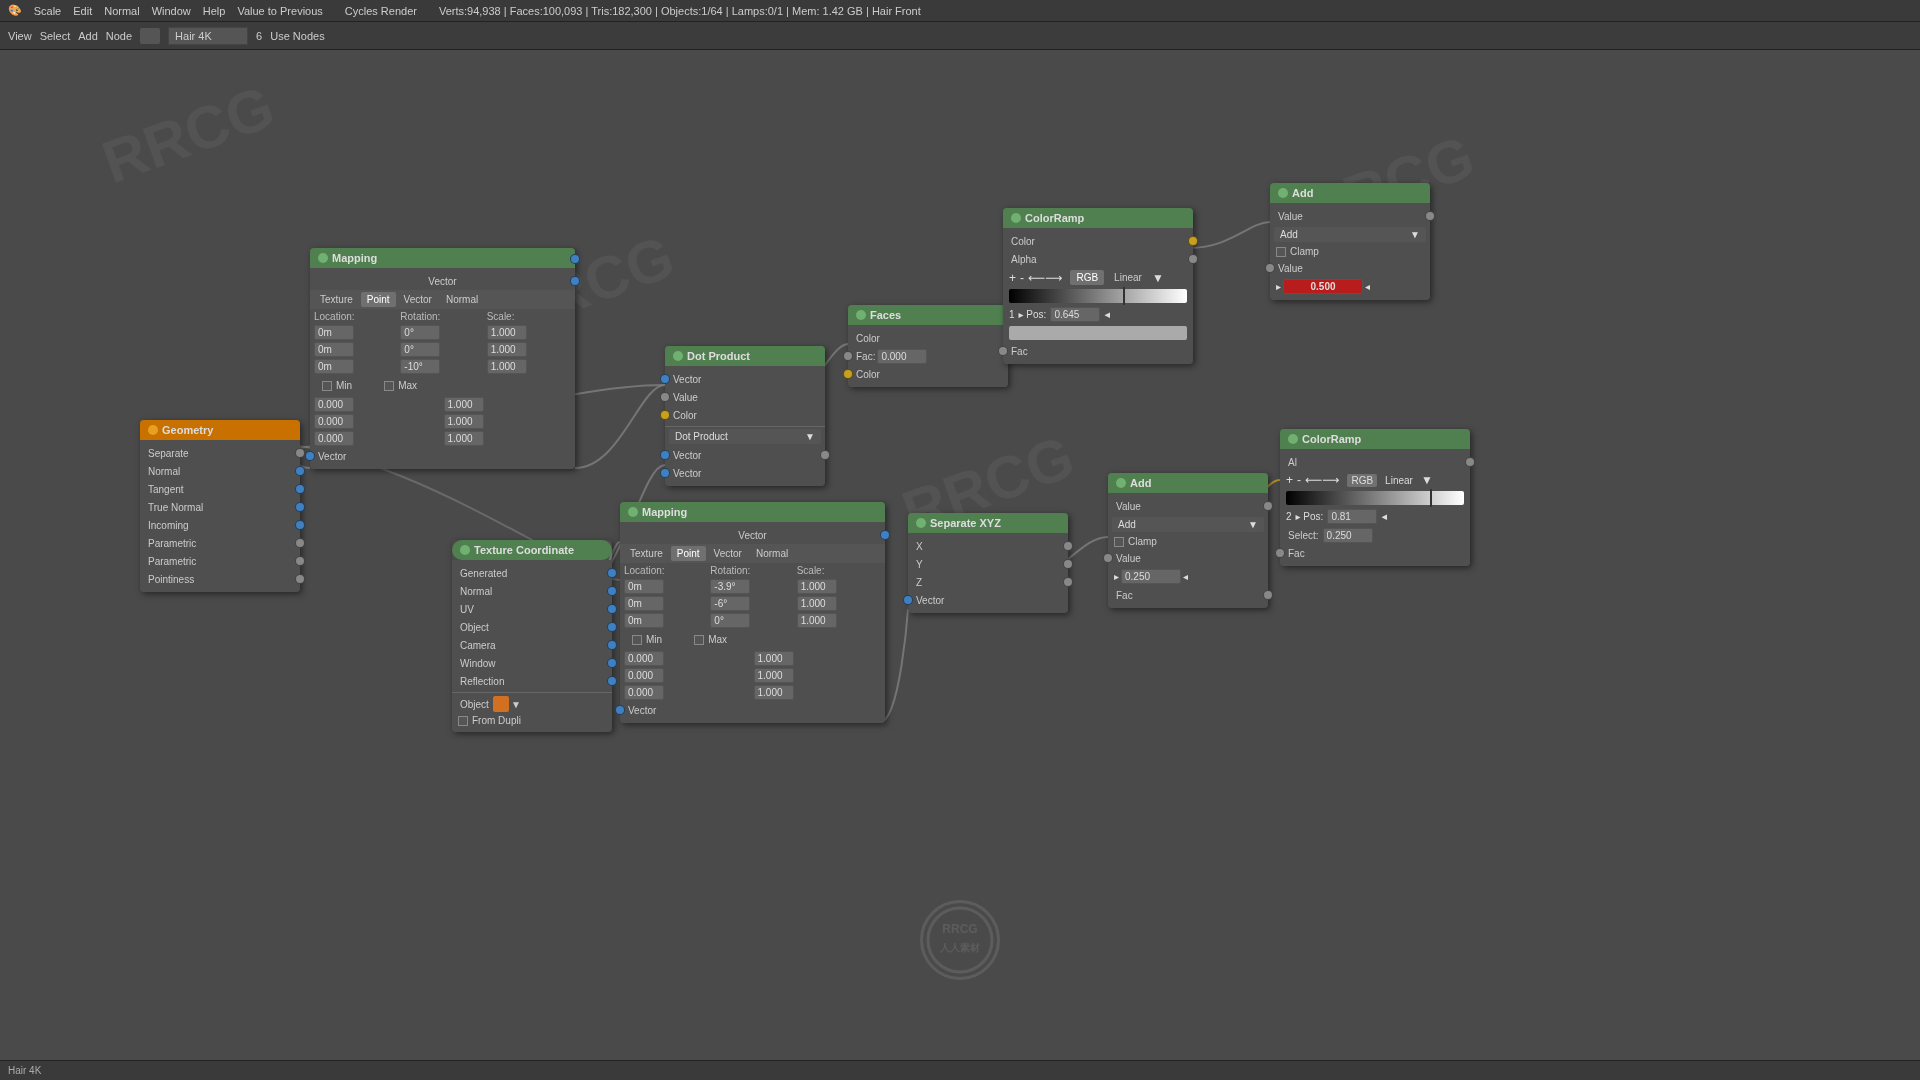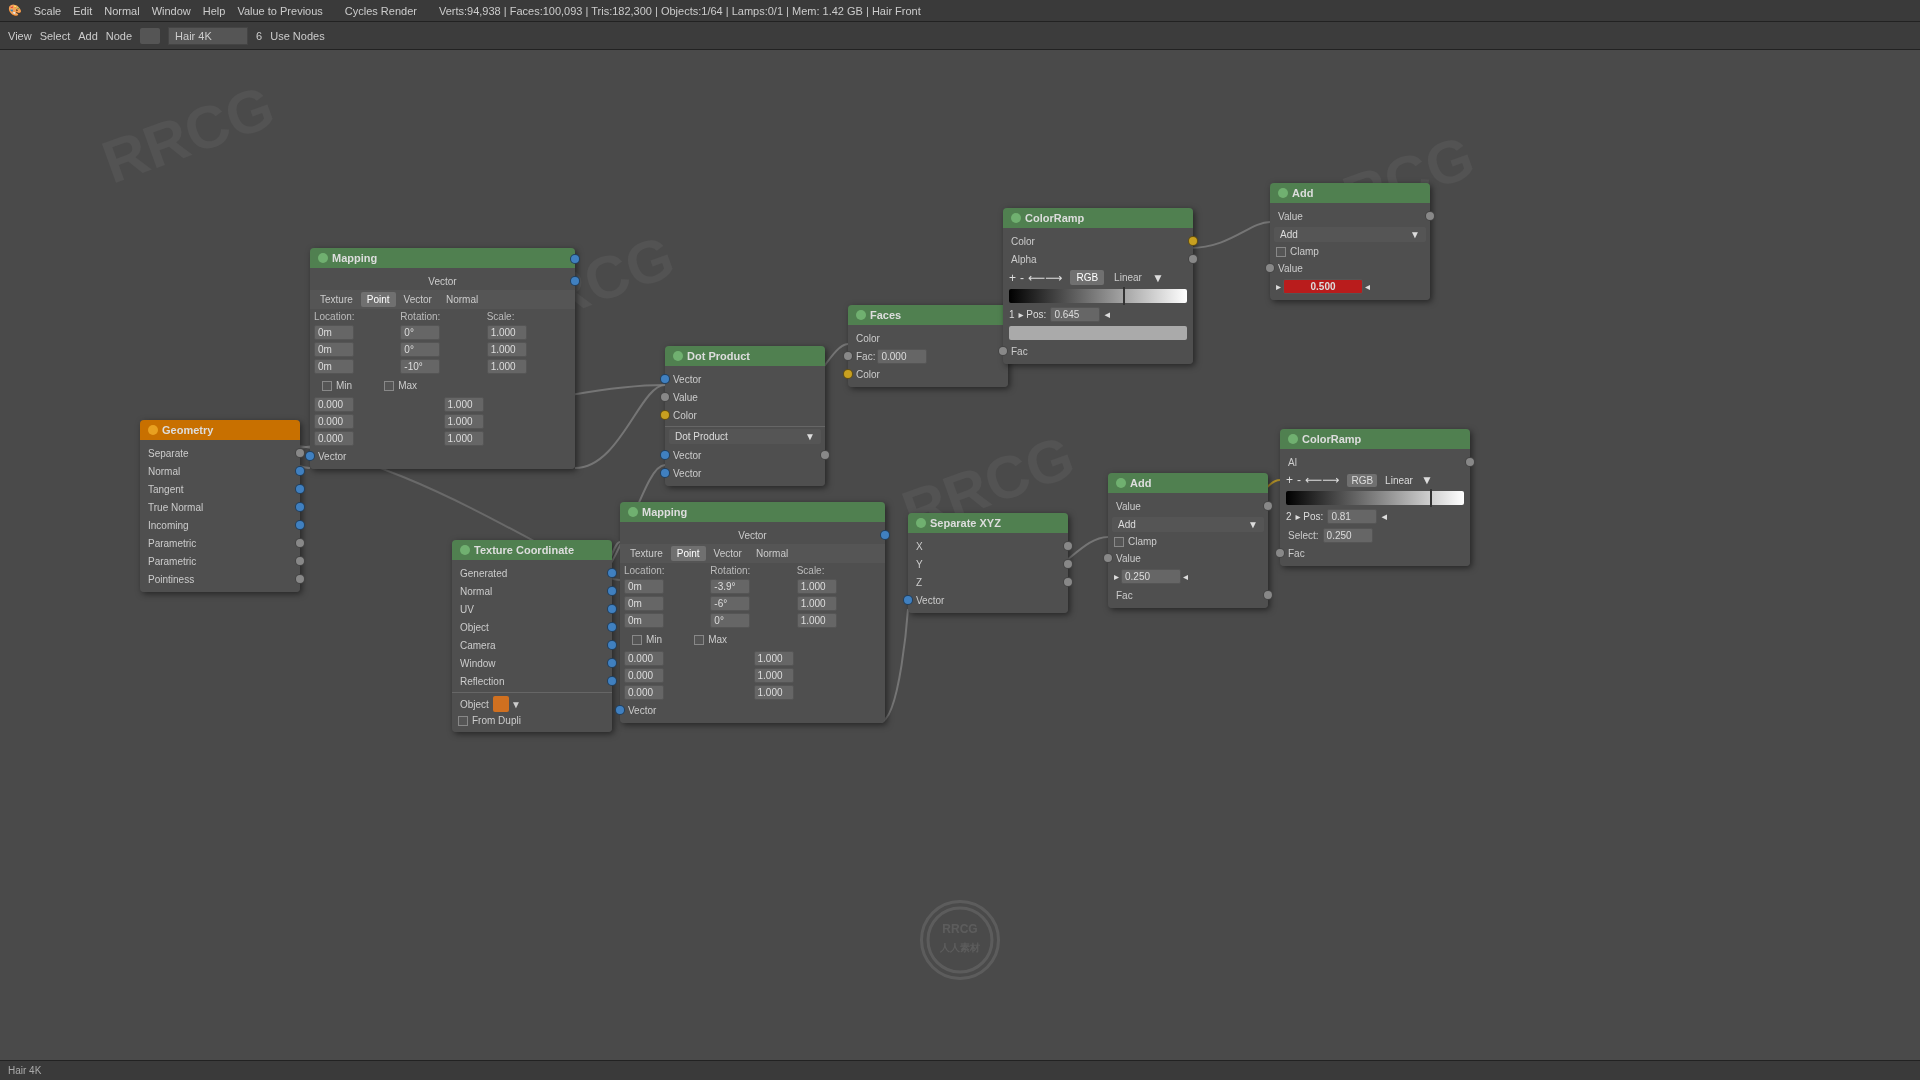--- a/index.html
+++ b/index.html
@@ -517,21 +517,21 @@
       </div>
       <div class="field-row">
         <span>▸</span>
         <input class="field-input" value="0.500" style="width: 80px;">
         <span>◂</span>
       </div>
     </div>
   </div>
 
   <div class="node" style="left:452px; top:490px; width:130px;">
-    <div class="node-header" style="background:#508050;">
+    <div class="node-header" style="background:#508050;border-radius:10px;">
       <span class="dot" style="background:#70b070;"></span>
       <span>Texture Coordinate</span>
     </div>
     <div class="node-body">
       <div class="node-row">
         <span>Generated</span>
         <div class="socket socket-right socket-blue"></div>
       </div>
       <div class="node-row">
         <span>Normal</span>

